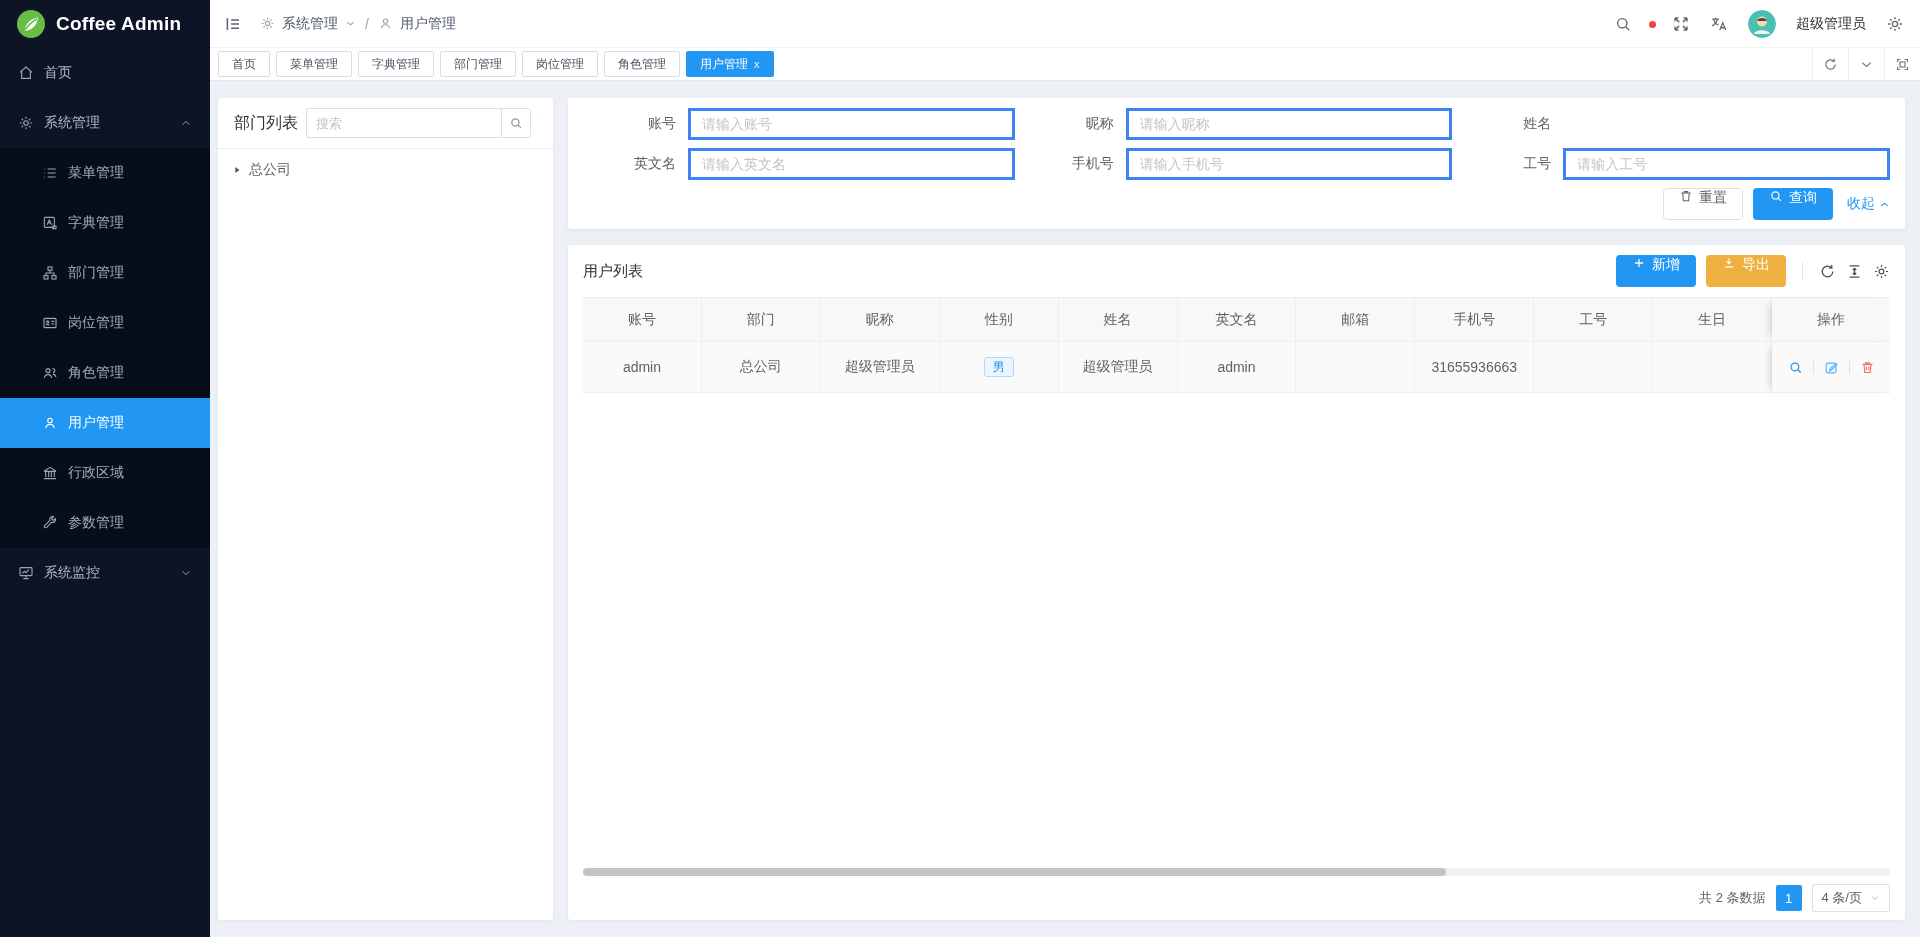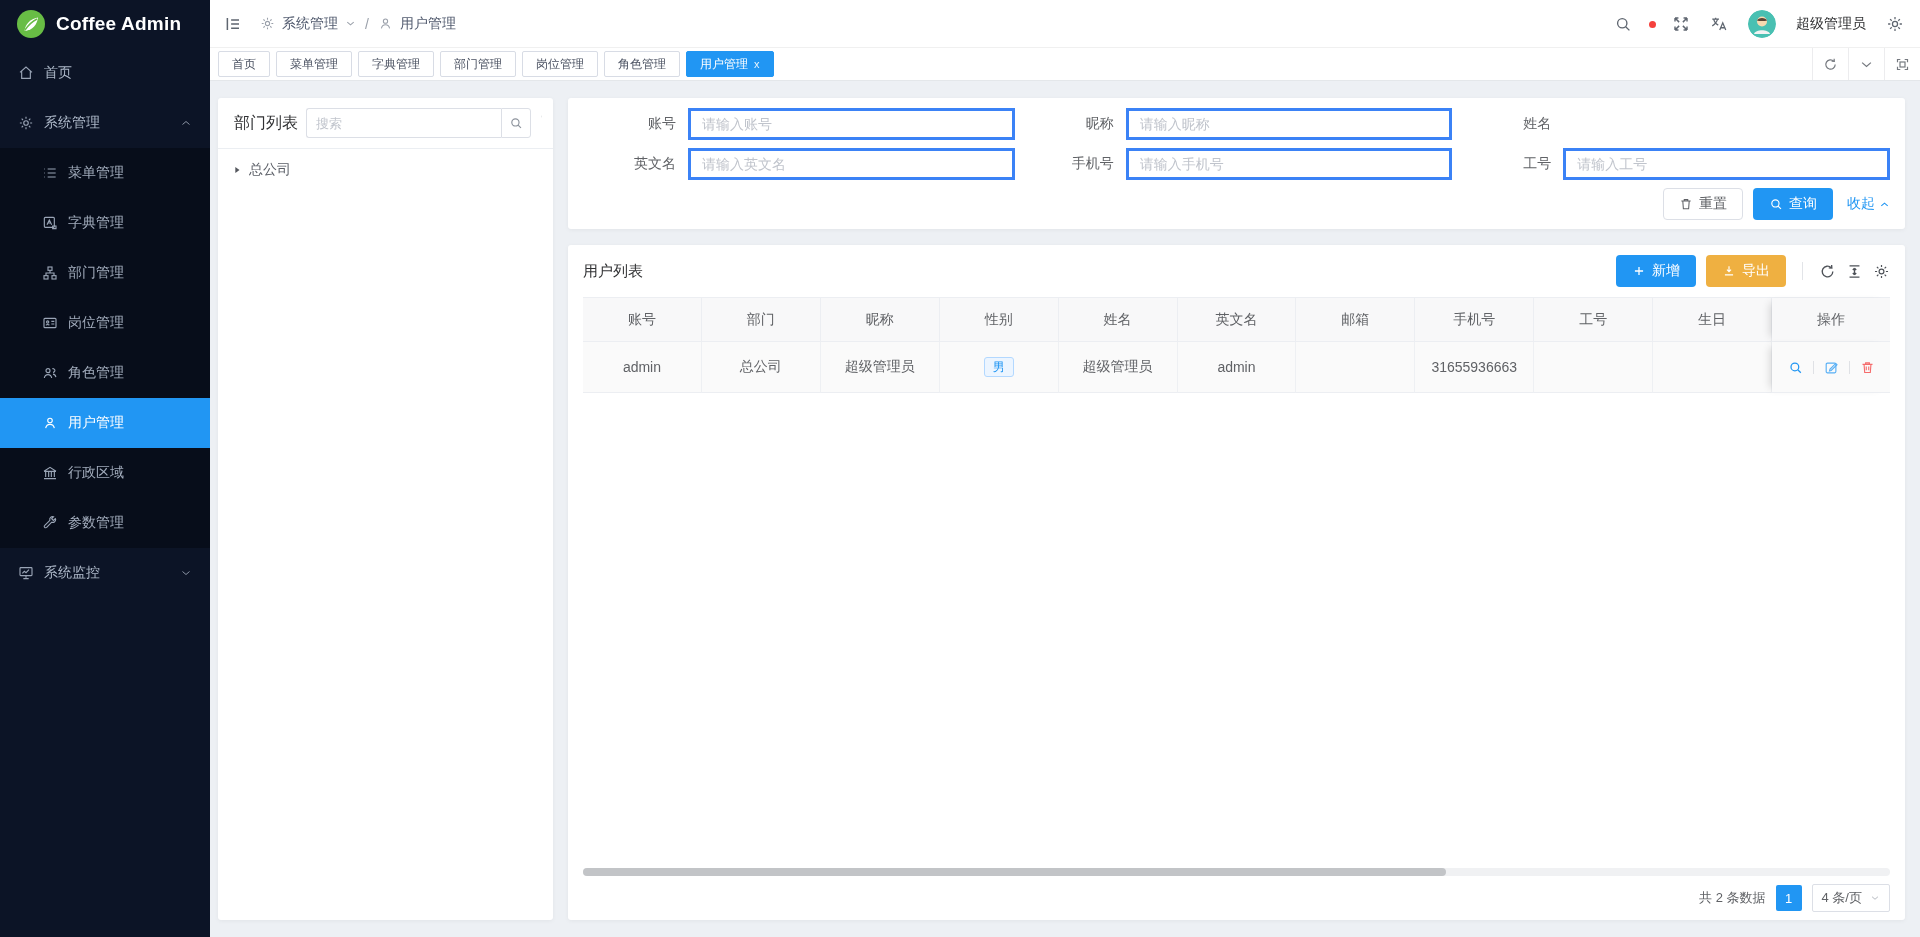--- a/index.html
+++ b/index.html
@@ -63,21 +63,21 @@
 
   
   .right-col { flex:1; display:flex; flex-direction:column; min-width:0; }
   .search-card { height:131px; padding:10px 15px 9px 15px; margin-bottom:16px; }
   .form-grid { display:grid; grid-template-columns:1fr 1fr 1fr; column-gap:6px; row-gap:8px; }
   .field { display:flex; align-items:center; }
   .field .flabel { width:105px; text-align:right; padding-right:12px; color:#606266; white-space:nowrap; }
   .field input { flex:1; height:32px; border:3px solid #3b82f6; border-radius:0; padding:0 11px; font-size:14px; color:#606266; outline:none; min-width:0; }
   .field input::placeholder { color:#c0c4cc; }
   .form-actions { display:flex; justify-content:flex-end; align-items:center; gap:10px; margin-top:8px; }
-  .btn { height:32px; display:inline-flex; align-items:center; gap:6px; padding:0 15px; border-radius:4px; font-size:14px; cursor:pointer; border:1px solid transparent; }
+  .btn { height:32px; display:inline-flex; gap:6px; padding:0 15px; border-radius:4px; font-size:14px; cursor:pointer; border:1px solid transparent; }
   .btn svg { width:14px; height:14px; }
   .btn-plain { background:#fff; border-color:#dcdfe6; color:#606266; }
   .btn-primary { background:#2196f3; color:#fff; }
   .btn-warning { background:#efb041; color:#fff; }
   .link-collapse { color:#2196f3; display:inline-flex; align-items:center; gap:4px; cursor:pointer; margin-left:4px; }
   .link-collapse svg { width:11px; height:11px; }
 
   
   .table-card { flex:1; display:flex; flex-direction:column; min-height:0; }
   .tc-toolbar { display:flex; align-items:center; padding:10px 15px; }

